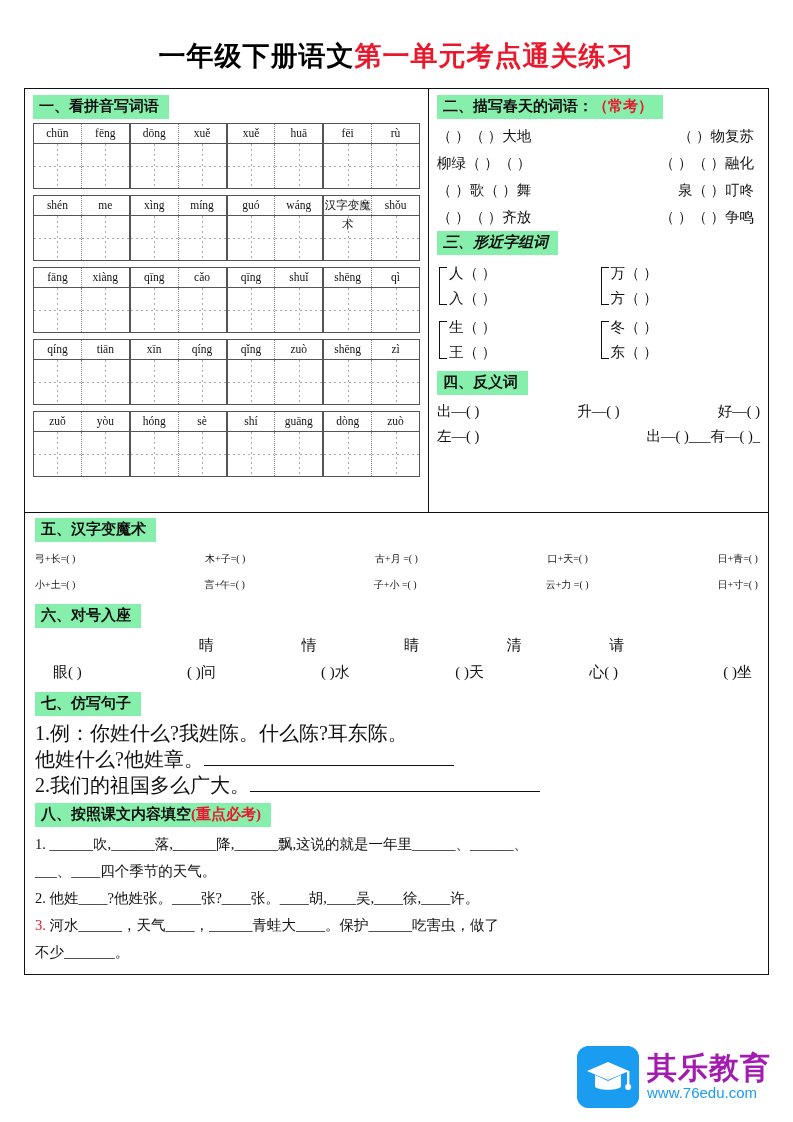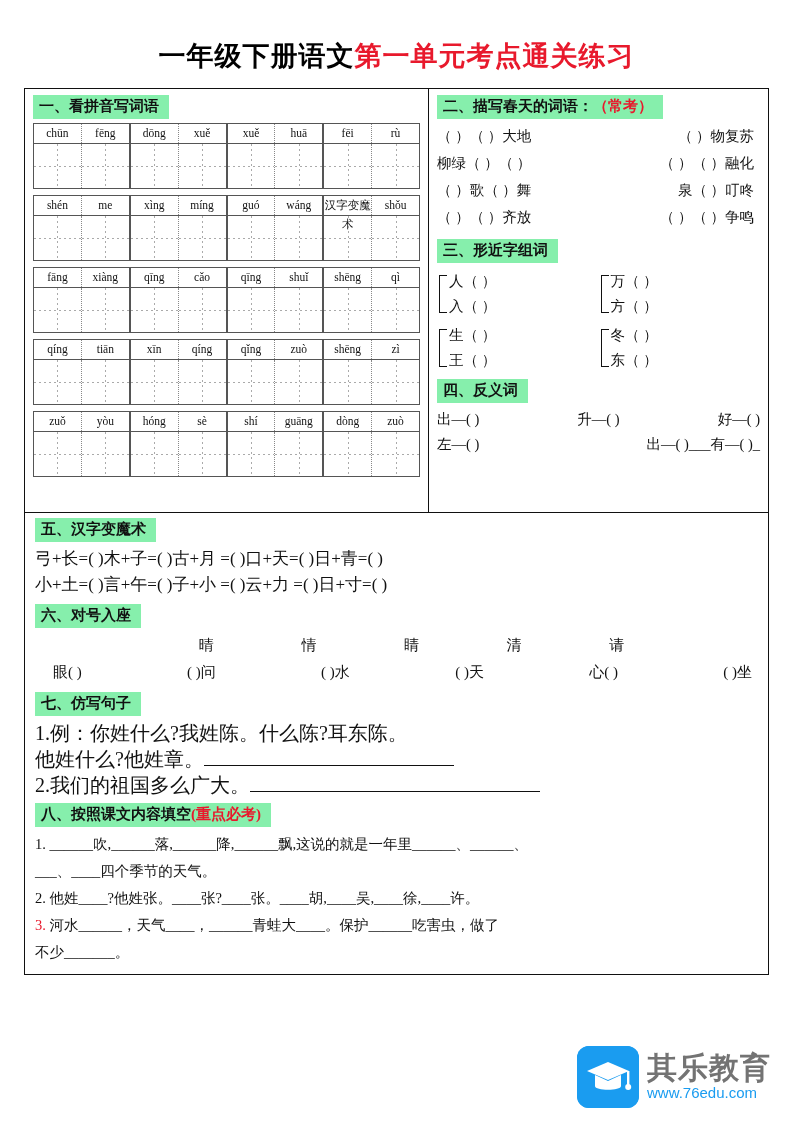--- a/index.html
+++ b/index.html
@@ -172,22 +172,22 @@
 
   
   .lower {
     border: 1.4px solid #111;
     border-top: none;
     box-sizing: border-box;
     padding: 5px 10px 8px 10px;
   }
   .eq-line {
     display: flex;
-    justify-content: flex-start;
-    font-size: 17px;
+    justify-content: space-between;
+    font-size: 10px;
     line-height: 26px;
     white-space: nowrap;
   }
   .duihao-chars {
     font-size: 15px;
     line-height: 26px;
     display: flex;
     justify-content: space-around;
     padding: 0 90px 0 120px;
     box-sizing: border-box;
@@ -229,21 +229,21 @@
   .logo-mark {
     width: 62px;
     height: 62px;
     background: #1a9cf0;
     border-radius: 12px;
     position: relative;
   }
   .logo-text .cn {
     font-size: 30px;
     font-weight: bold;
-    color: #737373;
+    color: #a21caf;
     line-height: 32px;
     letter-spacing: 1px;
   }
   .logo-text .url {
     font-size: 15px;
     color: #1a9cf0;
     line-height: 18px;
     font-family: "Liberation Sans", sans-serif;
   }
 </style>
@@ -491,21 +491,21 @@
       </div>
       <div class="spring-line">
         <span class="seg">（    ）歌（    ）舞</span>
         <span class="seg r">泉（    ）叮咚</span>
       </div>
       <div class="spring-line">
         <span class="seg">（  ）（  ）齐放</span>
         <span class="seg r">（  ）（  ）争鸣</span>
       </div>
 
-      <div class="sec-head" style="margin-top:8px;">三、形近字组词</div>
+      <div class="sec-head" style="margin-top:0;font-style:italic;">三、形近字组词</div>
 
       <div class="xjz-wrap">
         <div class="xjz-col">
           <div class="xjz-group">
             <div class="xjz-item">人（            ）</div>
             <div class="xjz-item">入（            ）</div>
           </div>
           <div class="xjz-group">
             <div class="xjz-item">生（            ）</div>
             <div class="xjz-item">王（            ）</div>

